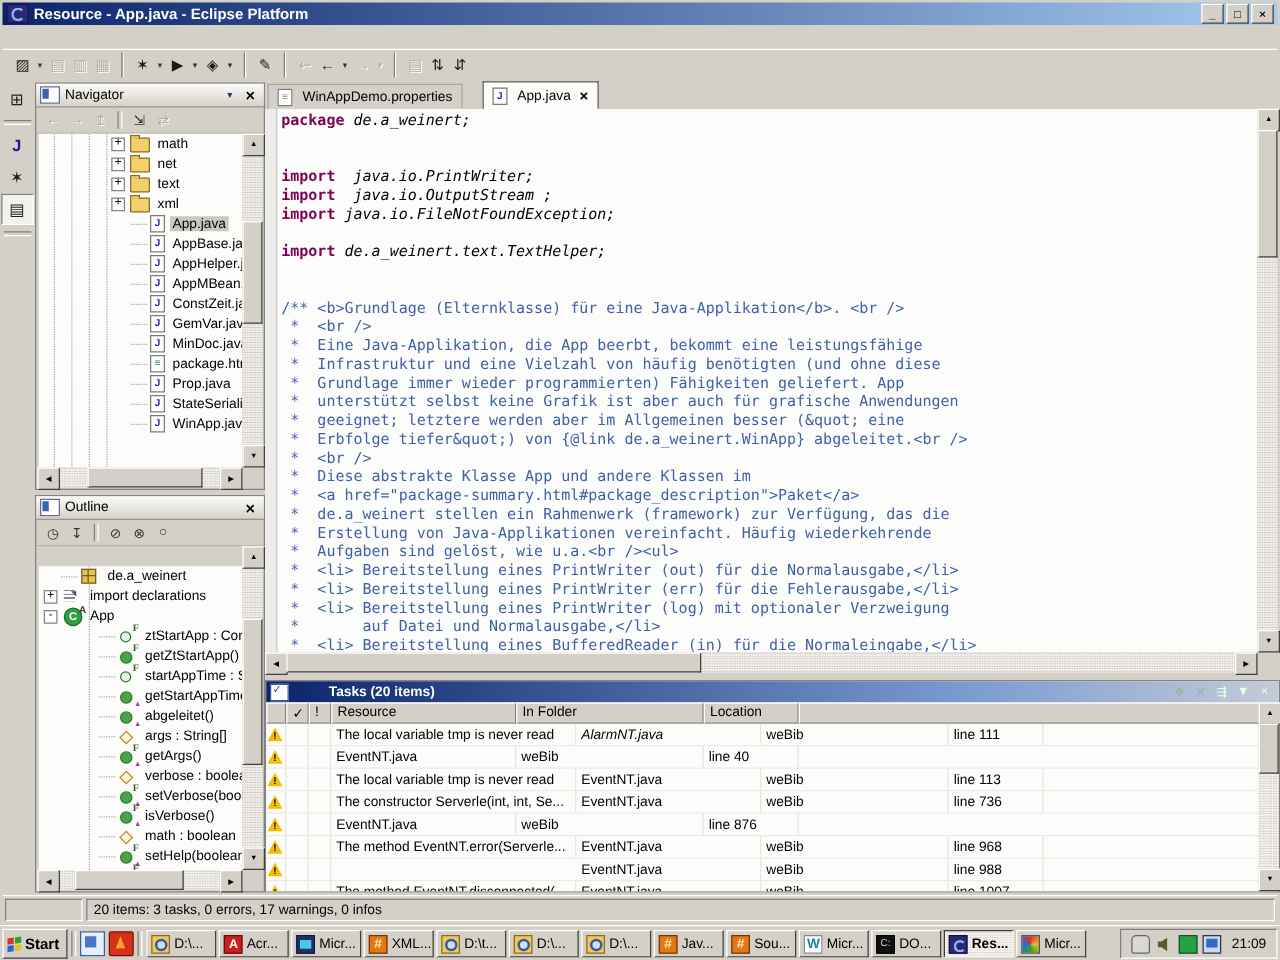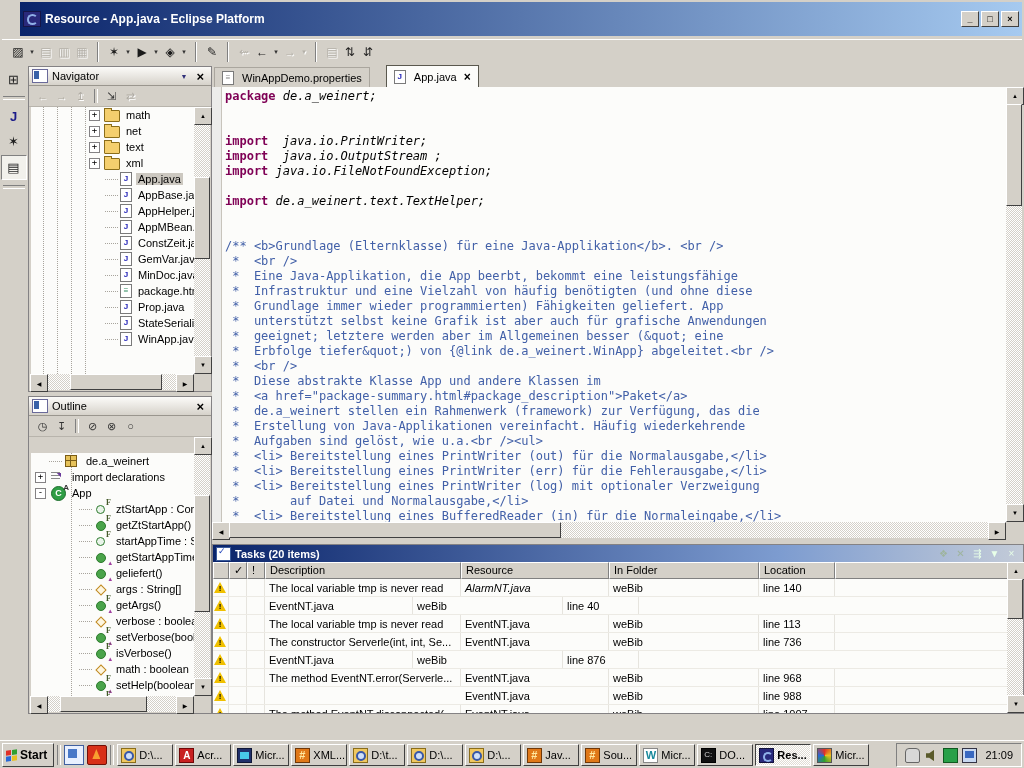--- a/index.html
+++ b/index.html
@@ -1,21 +1,21 @@
 <!DOCTYPE html>
 <html><head>
 <meta charset="utf-8">
 <style>
   html,body{margin:0;padding:0;background:#555;}
   #stage{position:relative;width:1024px;height:768px;background:#d4d0c8;overflow:hidden;
          font-family:"Liberation Sans",sans-serif;font-size:11px;color:#000;cursor:default;}
   
-  #titlebar{position:absolute;left:2px;top:2px;right:2px;height:34px;
+  #titlebar{position:absolute;left:2px;top:2px;right:2px;height:18px;
     background:linear-gradient(90deg,#0a246a,#a6caf0);display:flex;align-items:center;
-    color:#fff;font-weight:bold;font-size:12px;padding:0 2px;margin-left:18px;}
+    color:#fff;font-weight:bold;font-size:12px;padding:0 2px;}
   .win-ico{width:16px;height:14px;margin:0 4px 0 1px;background:#29297b;border:1px solid #151547;position:relative;flex:none;}
   .win-ico::after{content:"";position:absolute;left:3px;top:2px;width:7px;height:7px;border:2px solid #8fb0e8;border-right-color:transparent;border-radius:50%;}
   #wtitle{flex:1;white-space:nowrap;overflow:hidden;}
   .wbtns{display:flex;gap:2px;margin-right:1px;}
   .wbtn{width:16px;height:14px;background:#d4d0c8;border:1px solid;border-color:#fff #404040 #404040 #fff;
     display:flex;align-items:center;justify-content:center;color:#000;font-weight:bold;font-size:9px;line-height:1;}
   #menubar{position:absolute;left:2px;top:20px;right:2px;height:19px;display:flex;align-items:center;background:#d4d0c8;}
   .menu-item{padding:2px 8px;}
   #toolbar{position:absolute;left:2px;top:39px;right:2px;height:23px;display:flex;align-items:center;
     border-top:1px solid #fff;background:#d4d0c8;padding-left:4px;}
@@ -95,21 +95,21 @@
   .tab.active{background:#fcfcfa;border-color:#5a584e;height:21px;margin-bottom:-1px;border-bottom:1px solid #fcfcfa;}
   .tab-close{font-weight:bold;font-size:12px;padding-left:3px;}
   #ruler{position:absolute;left:0;top:21px;width:9px;bottom:16px;background:#ececea;border-right:1px solid #c8c4bc;}
   #code{position:absolute;left:10px;top:21px;right:16px;bottom:16px;background:#fcfcfa;overflow:hidden;
     font-family:"DejaVu Sans Mono","Liberation Mono",monospace;font-size:12px;line-height:15px;padding:2px 0 0 3px;white-space:pre;}
   .c-kw{color:#7f0055;font-weight:bold;}
   .c-doc{color:#4260a8;}
   .c-pl{color:#000;font-style:italic;}
   
   #tasks-view{position:absolute;left:212px;top:544px;width:810px;height:168px;border:1px solid #848284;background:#fff;}
-  #tasks-title{height:17px;display:flex;align-items:center;background:linear-gradient(90deg,#0a246a,#7d9cd0 70%,#c3cbd8);color:#fff;padding:0 3px;}
+  #tasks-title{height:17px;display:flex;align-items:center;background:linear-gradient(90deg,#0a246a,#7d9cd0 70%,#c3cbd8);color:#fff;padding:0 3px;gap:28px;}
   .tt-ico{width:13px;height:12px;background:#fff;border:1px solid #3a5a9a;margin-right:4px;flex:none;position:relative;}
   .tt-ico::after{content:"✓";position:absolute;left:1px;top:-2px;color:#2244bb;font-size:9px;}
   #tasks-title .title-text{flex:1;font-weight:bold;}
   .tt-btn{min-width:17px;height:15px;display:flex;align-items:center;justify-content:center;font-size:10px;color:#e8ffe8;}
   .tt-btn.disabled{color:#9eb49e;}
   #tasks-head{height:17px;display:flex;background:#d4d0c8;}
   .th{border:1px solid;border-color:#fff #808080 #808080 #fff;padding:1px 4px;white-space:nowrap;overflow:hidden;font-size:11px;flex:none;box-sizing:border-box;}
   #tasks-rows{position:absolute;left:0;top:34px;right:16px;bottom:0;background:#fcfcfa;overflow:hidden;}
   .task-row{height:17px;display:flex;border-bottom:1px solid #eceae4;}
   .td{flex:none;box-sizing:border-box;border-right:1px solid #e6e4de;padding:0 4px;display:flex;align-items:center;white-space:nowrap;overflow:hidden;}
@@ -405,21 +405,21 @@
             <span class="mk-t">▴</span>
           </span>
           <span class="tree-label">getStartAppTime</span>
         </div>
         <div class="tree-row" style="padding-left: 48px;">
           <span class="exp-sp"></span>
           <span class="oi">
             <span class="m-pub"></span>
             <span class="mk-t">▴</span>
           </span>
-          <span class="tree-label">geliefert()</span>
+          <span class="tree-label">abgeleitet()</span>
         </div>
         <div class="tree-row" style="padding-left: 48px;">
           <span class="exp-sp"></span>
           <span class="oi">
             <span class="m-fldp"></span>
           </span>
           <span class="tree-label">args : String[]</span>
         </div>
         <div class="tree-row" style="padding-left: 48px;">
           <span class="exp-sp"></span>
@@ -528,37 +528,36 @@
           <span class="tt-btn disabled">✕</span>
           <span class="tt-btn">⇶</span>
           <span class="tt-btn">▼</span>
           <span class="tt-btn">×</span>
         </span>
     </div>
     <div id="tasks-head">
         <div class="th" style="width: 16px;"></div>
         <div class="th" style="width: 18px;">✓</div>
         <div class="th" style="width: 18px;">!</div>
-        <div class="th" style="width: 196px;">Description</div>
         <div class="th" style="width: 148px;">Resource</div>
         <div class="th" style="width: 150px;">In Folder</div>
         <div class="th" style="width: 76px;">Location</div>
         <div class="th" style="flex: 1 1 0%;"></div>
       </div>
     <div id="tasks-rows">
         <div class="task-row">
           <div class="td" style="width: 16px; padding: 0px 1px;">
             <span class="warn"></span>
           </div>
           <div class="td" style="width: 18px;"></div>
           <div class="td" style="width: 18px;"></div>
           <div class="td" style="width: 196px;">The local variable tmp is never read</div>
           <div class="td" style="width: 148px; font-style: italic;">AlarmNT.java</div>
           <div class="td" style="width: 150px;">weBib</div>
-          <div class="td" style="width: 76px;">line 140</div>
+          <div class="td" style="width: 76px;">line 111</div>
           <div class="td" style="flex: 1 1 0%; border-right: none;"></div>
         </div>
         <div class="task-row">
           <div class="td" style="width: 16px; padding: 0px 1px;">
             <span class="warn"></span>
           </div>
           <div class="td" style="width: 18px;"></div>
           <div class="td" style="width: 18px;"></div>
           <div class="td" style="width: 148px;">EventNT.java</div>
           <div class="td" style="width: 150px;">weBib</div>
@@ -637,20 +636,24 @@
           <div class="td" style="flex: 1 1 0%; border-right: none;"></div>
         </div>
       </div>
     <div class="vscroll" style="right:0;top:17px;bottom:0;">
       <span class="sb-btn sb-up" style="top:0;"></span>
       <span class="sb-thumb" style="left:0;width:14px;top:17px;height:38px;"></span>
       <span class="sb-btn sb-dn" style="bottom:0;"></span>
     </div>
   </div>
 
+  <div id="statusbar">
+    <div class="sb-cell small"></div>
+    <div class="sb-cell big">20 items: 3 tasks, 0 errors, 17 warnings, 0 infos</div>
+  </div>
 
   <div id="taskbar">
     <div id="start-btn">
       <span class="flag">
           <span></span>
           <span></span>
           <span></span>
           <span></span>
         </span>
       <span>Start</span>

